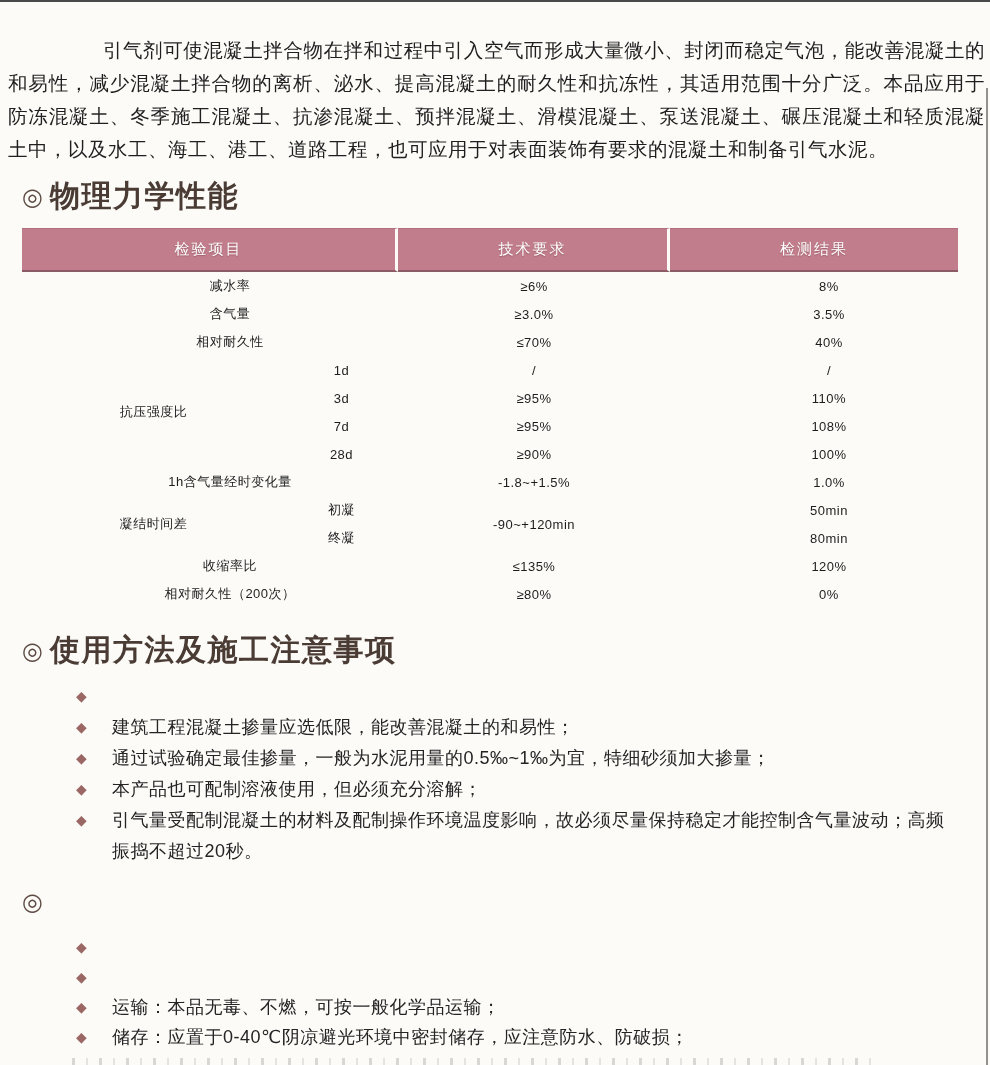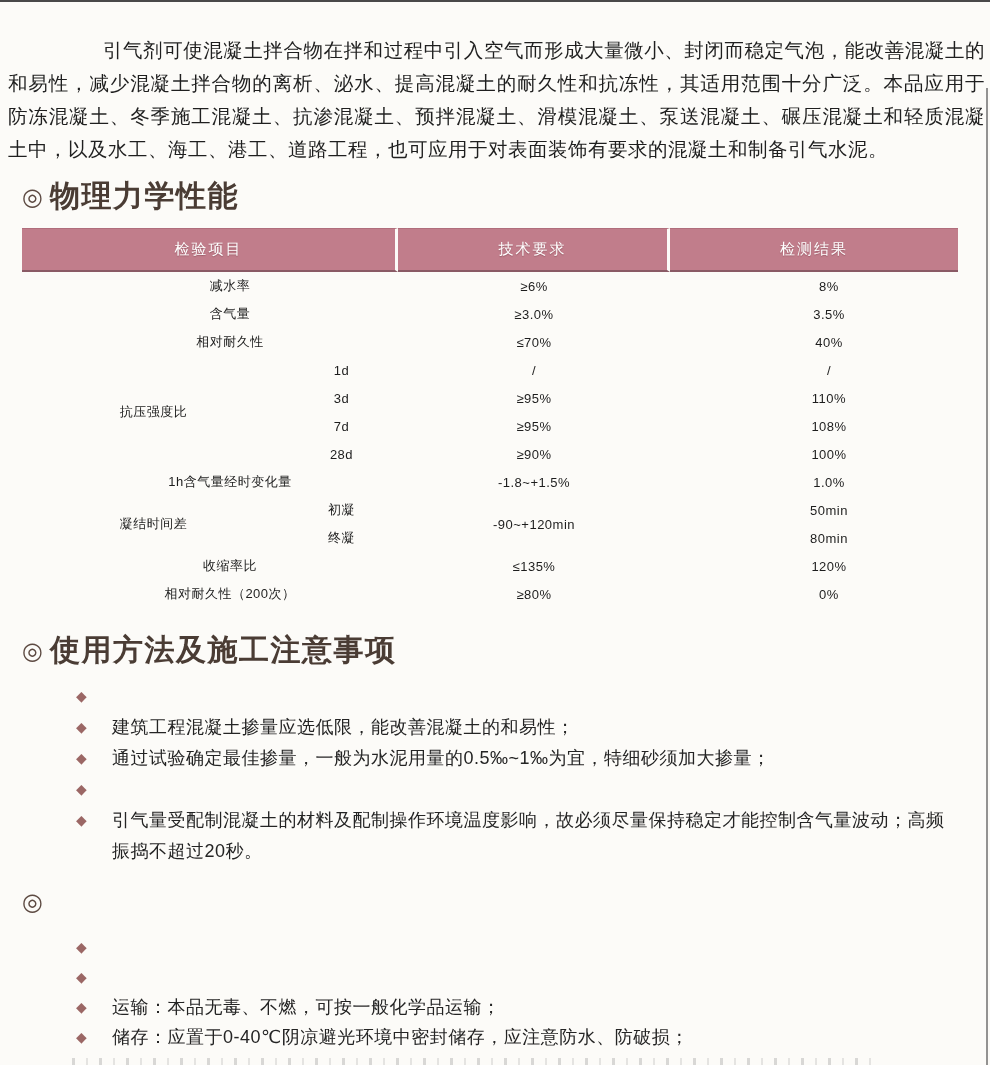--- a/index.html
+++ b/index.html
@@ -184,20 +184,21 @@
     <li>
       <span class="diamond">◆</span>
       <span>建筑工程混凝土掺量应选低限，能改善混凝土的和易性；</span>
     </li>
     <li>
       <span class="diamond">◆</span>
       <span>通过试验确定最佳掺量，一般为水泥用量的0.5‰~1‰为宜，特细砂须加大掺量；</span>
     </li>
     <li>
       <span class="diamond">◆</span>
+      <span>本产品也可配制溶液使用，但必须充分溶解；</span>
     </li>
     <li>
       <span class="diamond">◆</span>
       <span>引气量受配制混凝土的材料及配制操作环境温度影响，故必须尽量保持稳定才能控制含气量波动；高频振捣不超过20秒。</span>
     </li>
   </ul>
 
   <div class="heading" id="h-packaging">
     <span class="marker">◎</span>
   </div>

